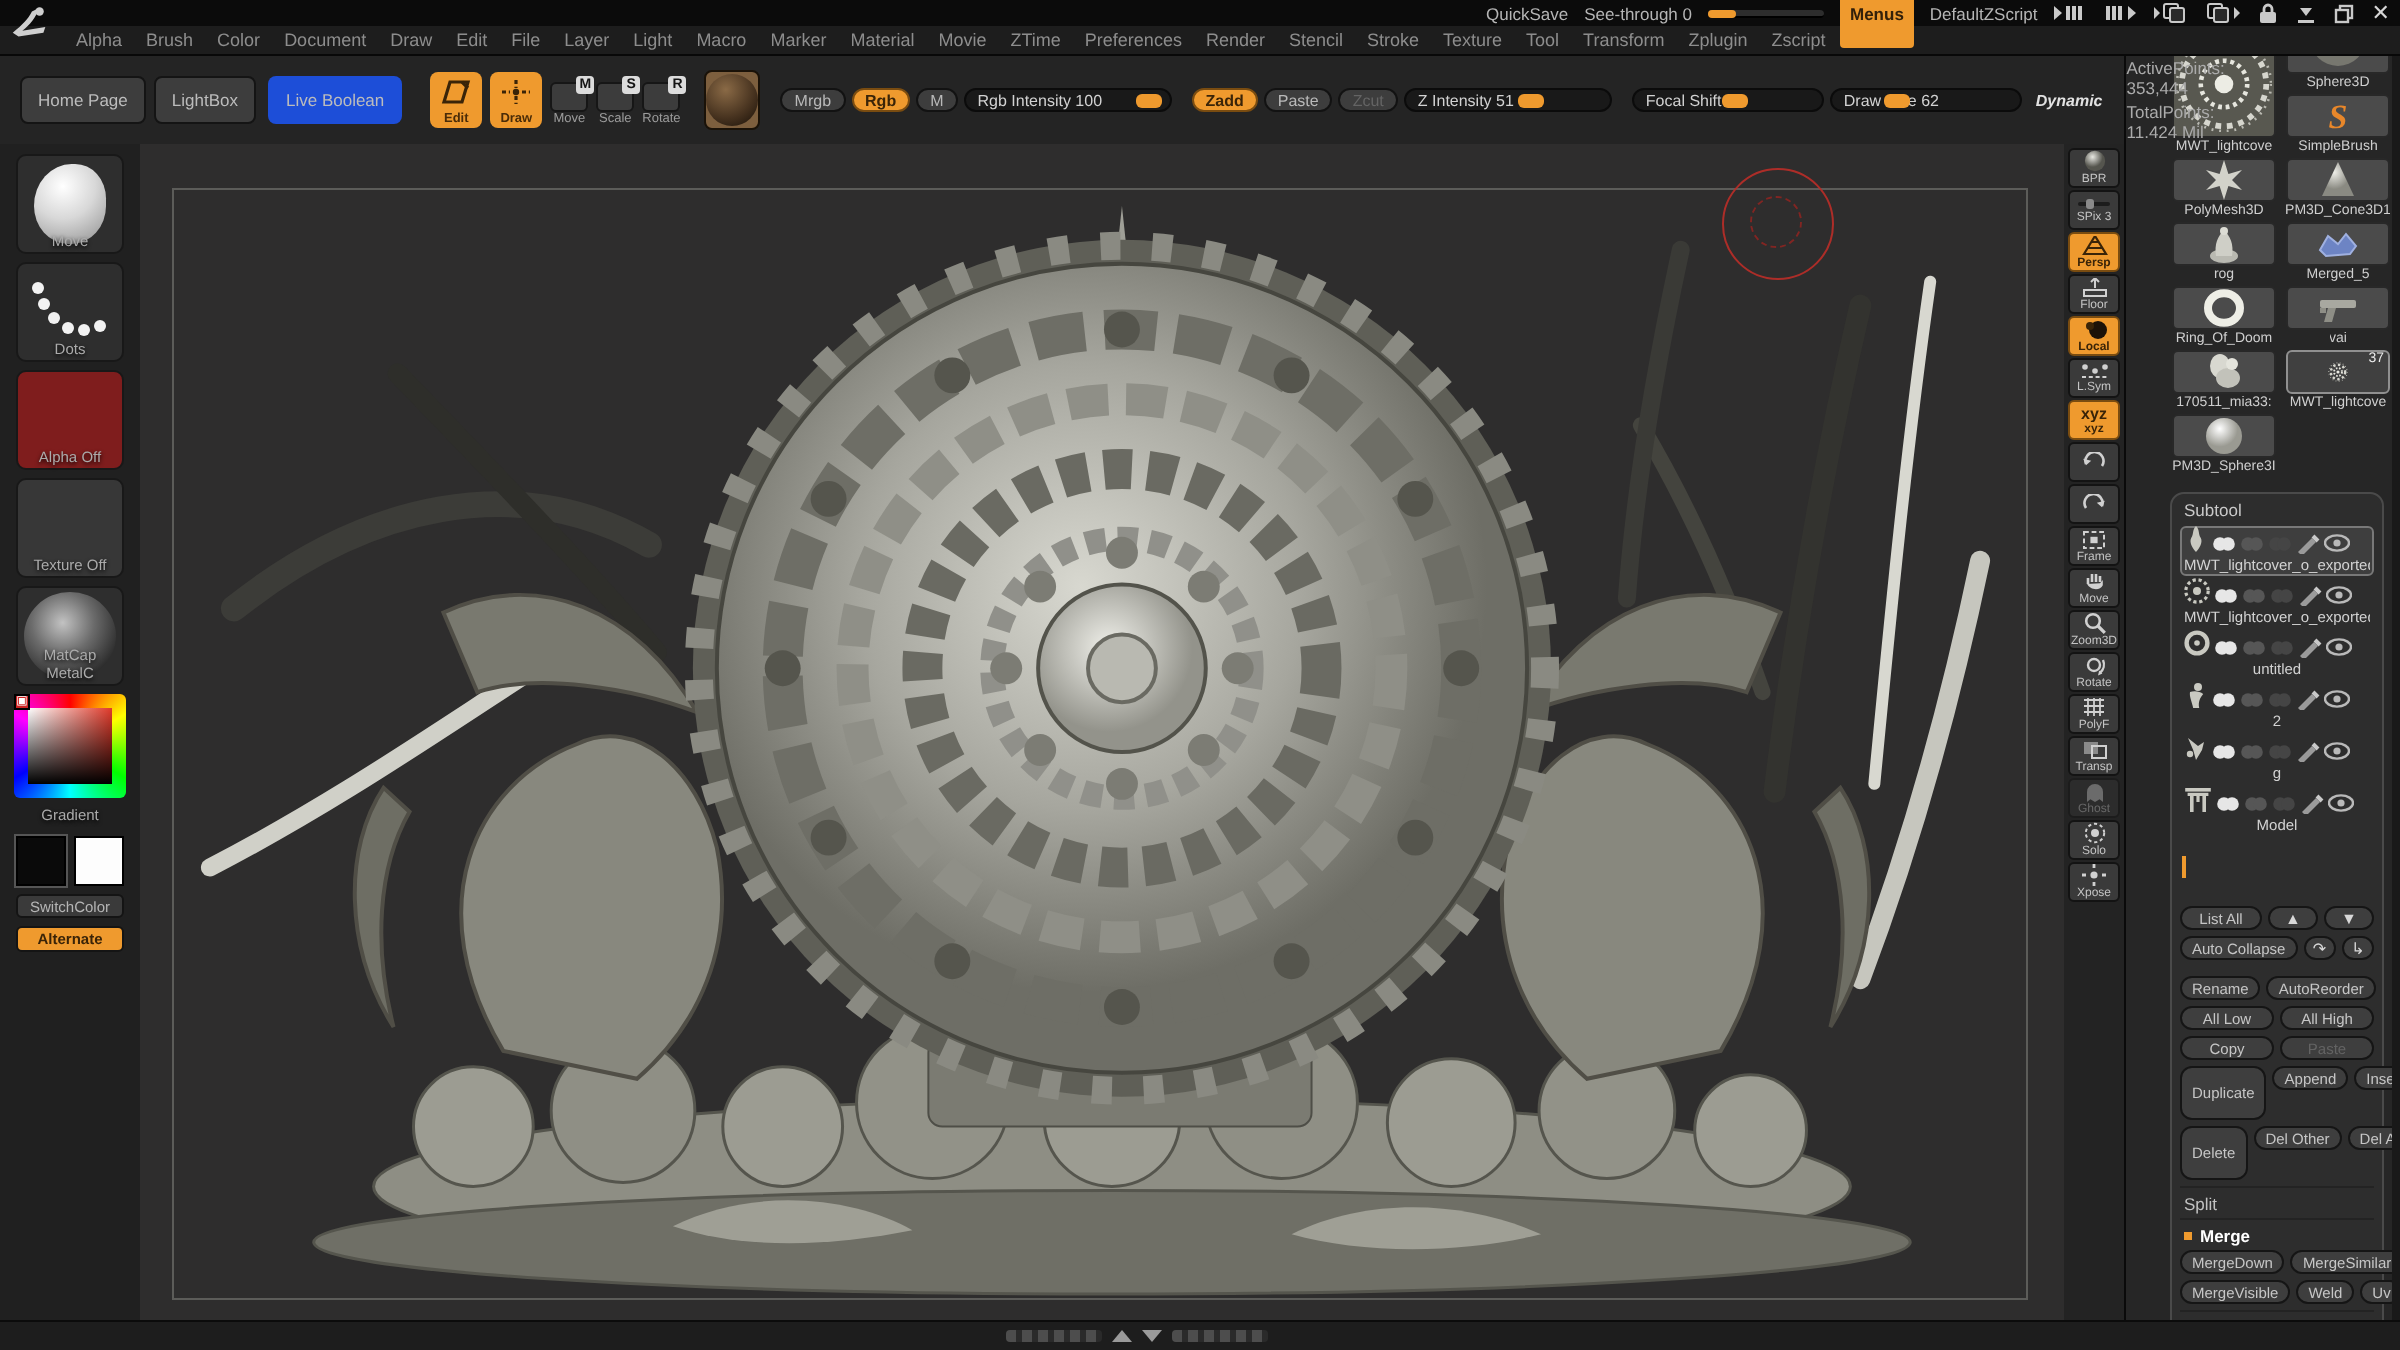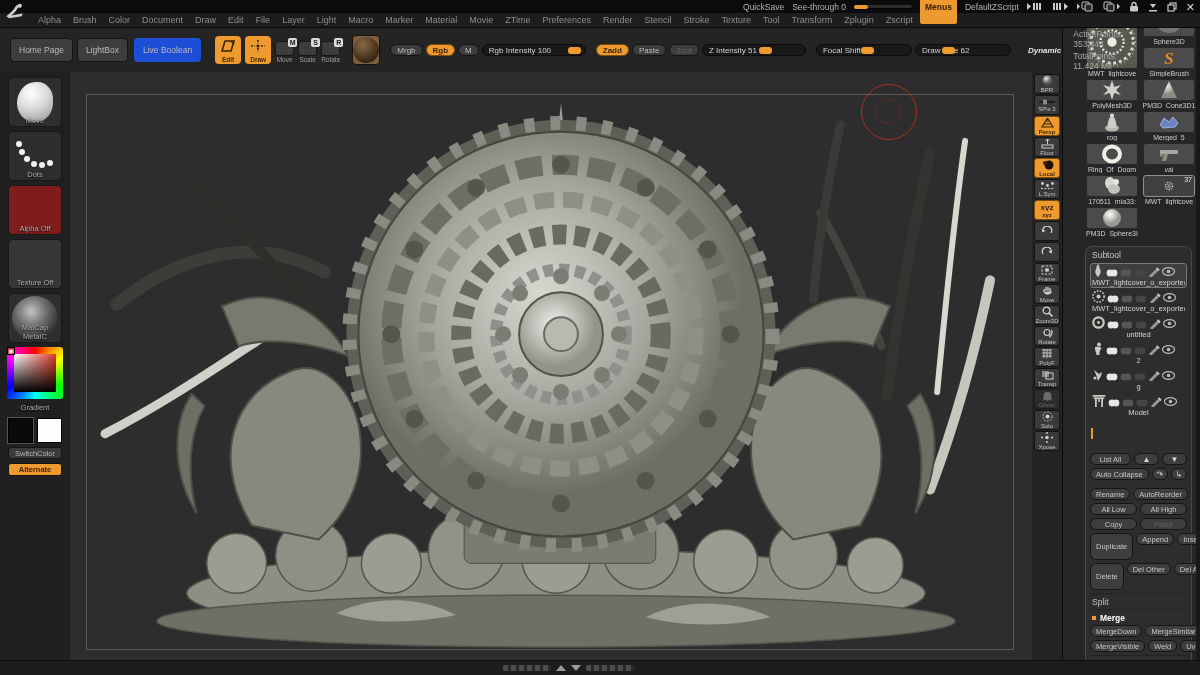--- a/index.html
+++ b/index.html
@@ -53,21 +53,21 @@
            background:radial-gradient(circle at 38% 30%,#8a6a46,#45311e 60%,#1c130a 95%);}
   .tcol{display:flex;flex-direction:row;gap:3px;margin-left:10px;}
   .trow{display:flex;align-items:center;gap:3px;}
   .pill{height:12px;line-height:11px;font-size:8px;padding:0 6px;border-radius:6px;background:#3d3d3d;
         border:1px solid #121212;color:#b9b9b9;white-space:nowrap;}
   .pill.orange{background:#ef9a2e;color:#3a2408;font-weight:bold;border-color:#7a4c10;}
   .pill.dim{color:#646464;}
   .slider{position:relative;height:12px;background:#191919;border-radius:6px;border:1px solid #0b0b0b;
           font-size:8px;color:#d2d2d2;display:flex;align-items:center;padding:0 6px;white-space:nowrap;}
   .knob{position:absolute;top:2px;width:13px;height:7px;background:#ef9a2e;border-radius:3px;}
-  .dynamic{font-size:8px;font-weight:bold;font-style:italic;color:#e2e2e2;margin-left:14px;}
+  .dynamic{font-size:8px;font-weight:bold;font-style:italic;color:#e2e2e2;margin-left:4px;}
   .points{display:flex;flex-direction:column;gap:2px;margin-left:12px;font-size:8.5px;color:#ababab;}
 
   
   .left-sidebar{position:absolute;top:72px;left:0;width:70px;bottom:15px;background:#202020;
                 display:flex;flex-direction:column;align-items:center;gap:4px;padding-top:5px;z-index:10;}
   .sb-tile{width:54px;height:50px;background:#2e2e2e;border:1px solid #181818;border-radius:5px;
            position:relative;display:flex;align-items:center;justify-content:center;flex:none;}
   .sb-label{position:absolute;bottom:1px;width:100%;text-align:center;font-size:7.5px;color:#ababab;
             text-shadow:0 1px 2px #000;}
   .blob{width:36px;height:40px;border-radius:55% 45% 50% 50%;

